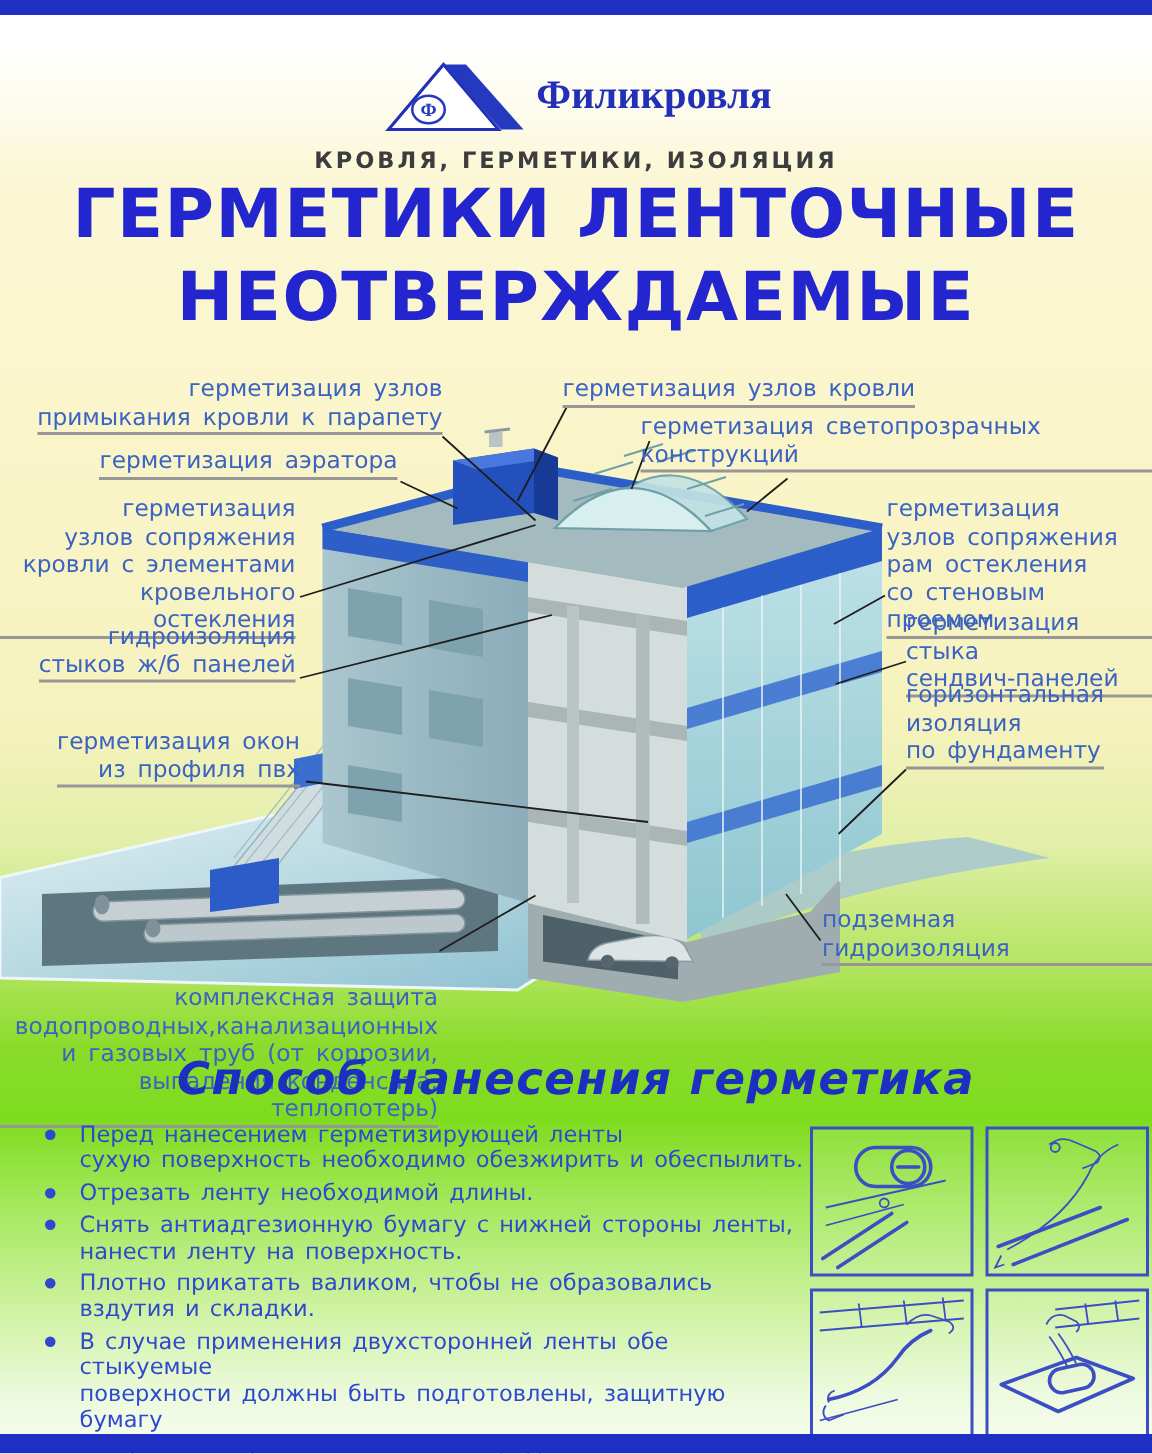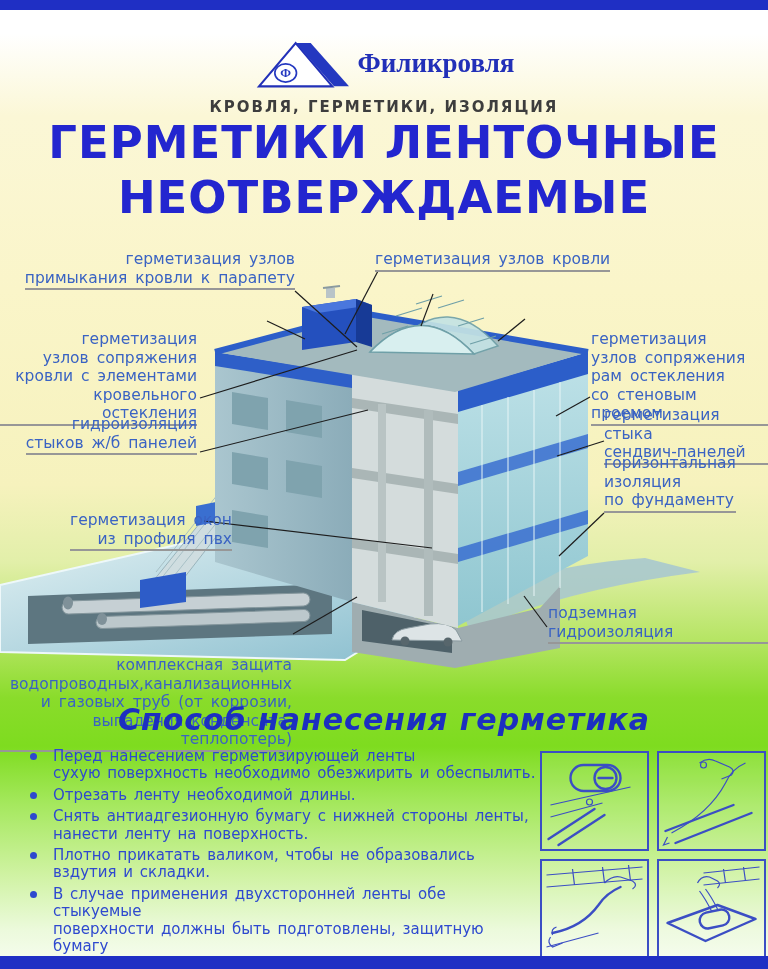--- a/index.html
+++ b/index.html
@@ -31,21 +31,21 @@
   #lb-parapet{right:473px;top:250px;}
   #lb-aerator{right:503px;top:298px;}
   #lb-roofunits{left:375px;top:250px;}
   #lb-translucent{left:427px;top:275px;}
   #lb-funnel{left:524px;top:300px;}
   #lb-roofglazing{right:571px;top:330px;}
   #lb-zhb{right:571px;top:415px;}
   #lb-frames{left:591px;top:330px;}
   #lb-sandwich{left:604px;top:406px;}
   #lb-horizontal{left:604px;top:454px;}
-  #lb-pvc{right:536px;top:485px;margin-top:26px;}
+  #lb-pvc{right:568px;top:485px;}
   #lb-pipes{right:476px;top:620px;margin-top:36px;}
   #lb-underground{left:548px;top:604px;}
 
   .section-heading{position:absolute;top:702px;left:0;right:0;text-align:center;
     font-weight:bold;font-style:italic;font-size:30px;color:#1c2fc0;letter-spacing:1px;}
 
   .bullets{position:absolute;left:30px;top:748px;width:508px;list-style:none;margin:0;padding:0;}
   .bullets li{display:flex;gap:16px;margin-bottom:4px;
     font-size:15px;line-height:1.16;color:#2e49cf;word-spacing:2px;}
   .bullets .dot{flex:0 0 auto;width:7px;height:7px;border-radius:50%;background:#2e49cf;margin-top:5px;}
@@ -182,21 +182,23 @@
     <div class="tagline">КРОВЛЯ, ГЕРМЕТИКИ, ИЗОЛЯЦИЯ</div>
   </div>
 
   <div class="title">
     <div>ГЕРМЕТИКИ ЛЕНТОЧНЫЕ</div>
     <div>НЕОТВЕРЖДАЕМЫЕ</div>
   </div>
 
   <div class="lbl r" id="lb-parapet">герметизация узлов
 примыкания кровли к парапету</div>
+  <div class="lbl r" id="lb-aerator">герметизация аэратора</div>
   <div class="lbl" id="lb-roofunits">герметизация узлов кровли</div>
+  <div class="lbl" id="lb-translucent">герметизация светопрозрачных конструкций</div>
   <div class="lbl r" id="lb-roofglazing">герметизация
 узлов сопряжения
 кровли с элементами
 кровельного остекления</div>
   <div class="lbl r" id="lb-zhb">гидроизоляция
 стыков ж/б панелей</div>
   <div class="lbl" id="lb-frames">герметизация
 узлов сопряжения
 рам остекления
 со стеновым проемом</div>

